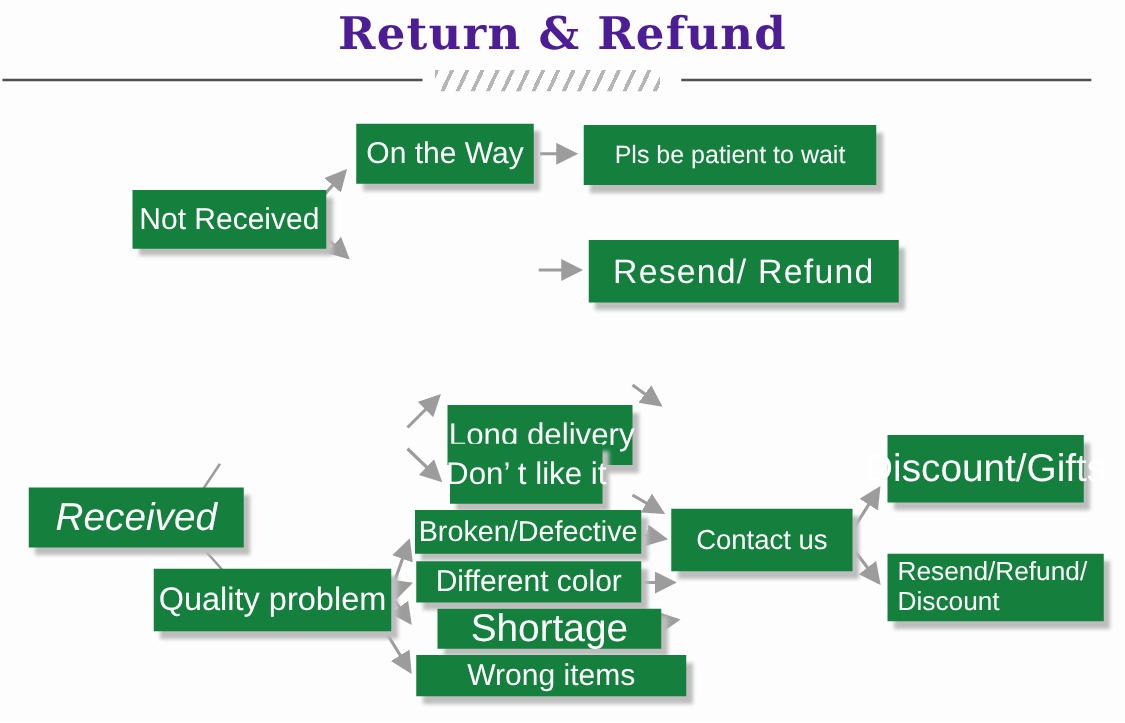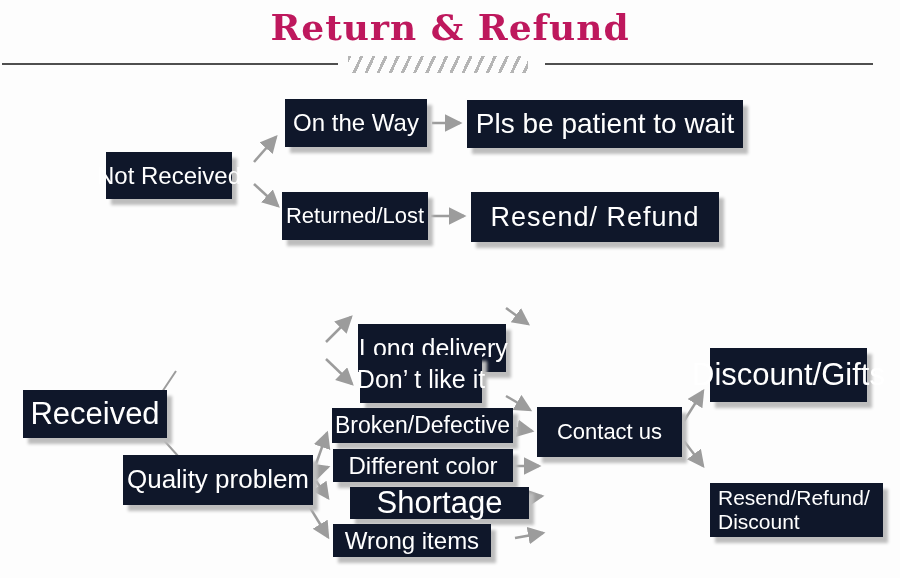--- a/index.html
+++ b/index.html
@@ -10,68 +10,68 @@
     overflow:hidden;
     font-family:"Liberation Sans", sans-serif;
   }
   .page-title{
     position:absolute;
     left:0; top:6px; width:900px;
     text-align:center;
     font-family:"DejaVu Serif", serif;
     font-weight:700;
     font-size:36px;
-    color:#be185d;
+    color:#4c1d95;
     letter-spacing:1px;
   }
   .rule{
     position:absolute;
     height:2px;
     background:#4f4f4f;
     top:63px;
   }
   .rule-left{left:2px;width:336px;}
   .rule-right{left:545px;width:328px;}
   .hatch{
     position:absolute;
     left:348px; top:56px;
     width:180px; height:17px;
     background:repeating-linear-gradient(115deg, #b5b5b5 0 3px, transparent 3px 11px);
   }
   .node{
     position:absolute;
-    background:#0f172a;
+    background:#15803d;
     color:#ffffff;
     display:flex;
     align-items:center;
     justify-content:center;
     box-shadow:5px 6px 3px #bdbdbd;
     line-height:1.05;
     white-space:nowrap;
   }
   .left-align{justify-content:flex-start;text-align:left;}
-  #n-not-received   {left:106px;top:152px;width:126px;height:47px;font-size:24px;}
+  #n-not-received   {left:106px;top:152px;width:155px;height:47px;font-size:24px;}
   #n-on-the-way     {left:285px;top:99px; width:142px;height:48px;font-size:24px;}
-  #n-pls-wait       {left:467px;top:100px;width:276px;height:48px;font-size:28px;}
+  #n-pls-wait       {left:467px;top:100px;width:234px;height:48px;font-size:20px;}
   #n-returned-lost  {left:282px;top:192px;width:146px;height:48px;font-size:22px;}
   #n-resend-refund  {left:471px;top:192px;width:248px;height:50px;font-size:27px;letter-spacing:1px;}
-  #n-received       {left:23px; top:390px;width:144px;height:48px;font-size:31px;}
+  #n-received       {left:23px; top:390px;width:172px;height:48px;font-size:31px;font-style:italic;}
   #n-not-quality    {left:123px;top:323px;width:200px;height:49px;font-size:25px;}
   #n-long-delivery  {left:358px;top:280px;width:147px;height:48px;font-size:25px;padding-left:1px;margin-top:44px;}
   #n-dont-like      {left:360px;top:355px;width:122px;height:48px;font-size:25px;}
   #n-quality        {left:123px;top:455px;width:190px;height:50px;font-size:26px;}
   #n-broken         {left:332px;top:408px;width:181px;height:35px;font-size:23px;}
   #n-different      {left:333px;top:449px;width:180px;height:33px;font-size:24px;}
   #n-shortage       {left:350px;top:487px;width:179px;height:32px;font-size:31px;}
-  #n-wrong          {left:333px;top:524px;width:158px;height:33px;font-size:24px;}
+  #n-wrong          {left:333px;top:524px;width:216px;height:33px;font-size:24px;}
   #n-contact        {left:537px;top:407px;width:145px;height:50px;font-size:22px;}
   #n-discount-gifts {left:710px;top:348px;width:157px;height:54px;font-size:31px;text-align:center;}
   #n-resend-discount{left:710px;top:443px;width:165px;height:54px;font-size:21px;
                      padding-left:8px;white-space:pre-line;line-height:1.15;}
-  #n-resend-discount.left-align{align-items:center;margin-top:40px;}
+  #n-resend-discount.left-align{align-items:center;}
   svg.wires{position:absolute;left:0;top:0;}
 </style>
 </head>
 <body>
 
 <div class="canvas">
 
   <div class="page-title">Return &amp; Refund</div>
   <div class="rule rule-left"></div>
   <div class="hatch"></div>
@@ -108,21 +108,20 @@
       <line x1="515" y1="538" x2="543" y2="533" marker-end="url(#ah)"></line>
 
       <line x1="684" y1="421" x2="703" y2="391" marker-end="url(#ah)"></line>
       <line x1="684" y1="441" x2="703" y2="466" marker-end="url(#ah)"></line>
     </g>
   </svg>
 
   <div class="node" id="n-not-received">Not Received</div>
   <div class="node" id="n-on-the-way">On the Way</div>
   <div class="node" id="n-pls-wait">Pls be patient to wait</div>
-  <div class="node" id="n-returned-lost">Returned/Lost</div>
   <div class="node" id="n-resend-refund">Resend/ Refund</div>
 
   <div class="node" id="n-received">Received</div>
   <div class="node left-align" id="n-long-delivery">Long delivery</div>
   <div class="node" id="n-dont-like">Don’ t like it</div>
   <div class="node" id="n-quality">Quality problem</div>
 
   <div class="node" id="n-broken">Broken/Defective</div>
   <div class="node" id="n-different">Different color</div>
   <div class="node" id="n-shortage">Shortage</div>

